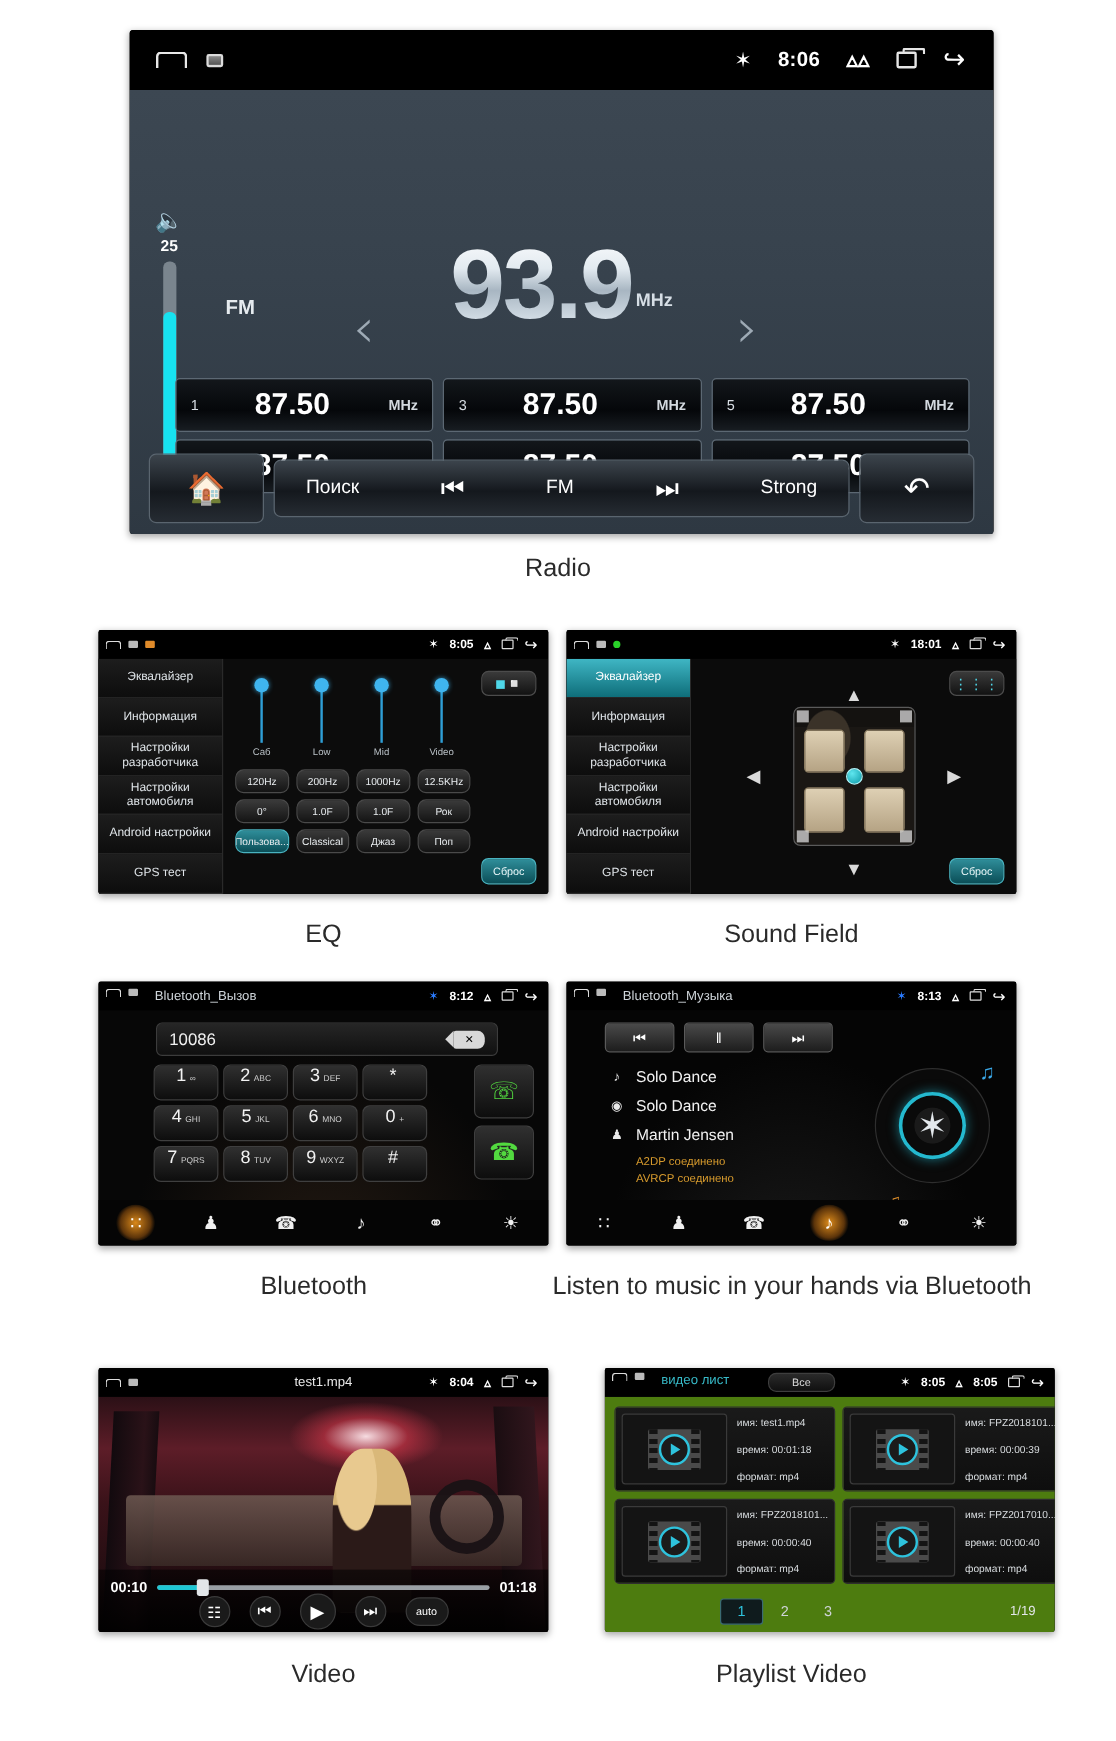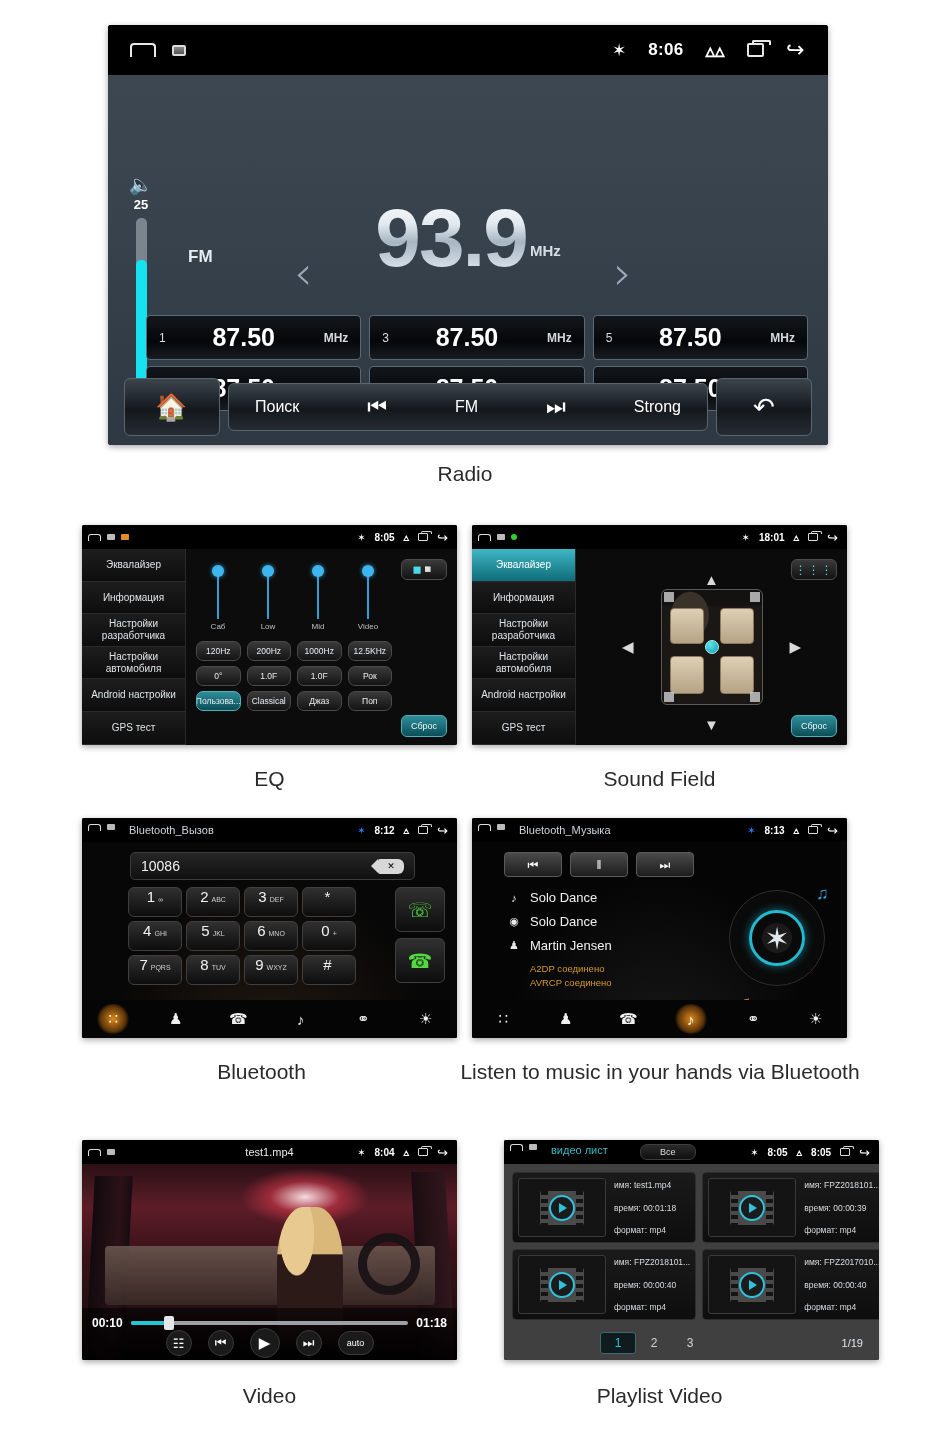--- a/index.html
+++ b/index.html
@@ -409,21 +409,21 @@
   .vid-fill { position:absolute; left:0; top:0; bottom:0; width: 13%; background:#1fc7d4; border-radius:2px; }
   .vid-knob { position:absolute; left: 12%; top:-5px; width: 10px; height: 14px; background:#e2e6e9; border-radius:2px; }
   .vid-buttons { position:absolute; left:0; right:0; bottom: 2px; display:flex; align-items:center; justify-content:center; gap: 16px; }
   .vbtn { width: 26px; height: 26px; border-radius:50%; background:#1a1a1a; border:1px solid #3a3a3a;
     display:flex; align-items:center; justify-content:center; color:#fff; font-size: 13px; }
   .vbtn.big { width: 30px; height: 30px; font-size: 15px; }
   .vbtn.auto { width: 36px; height: 24px; border-radius: 12px; font-size: 9px; }
   .vid-title { position:absolute; left:0; right:0; top:0; text-align:center; color:#e8e8e8; font-size:11px; line-height:24px; }
 
   
-  .pl-body { height: 196px; background: #404040; position:relative; }
+  .pl-body { height: 196px; background: #4d7c0f; position:relative; }
   .pl-grid { position:absolute; left: 8px; right: 8px; top: 8px;
     display:grid; grid-template-columns: 1fr 1fr; grid-template-rows: 1fr 1fr; gap: 6px; height: 148px; }
   .pl-cell { background: linear-gradient(180deg,#1a1a1a,#0e0e0e); border:1px solid #2e2e2e; border-radius:4px;
     display:flex; align-items:stretch; padding: 5px; gap: 6px; }
   .pl-thumb { width: 88px; background:#141414; border:1px solid #3a3a3a; border-radius:3px;
     display:flex; align-items:center; justify-content:center; position: relative; }
   .film {
     width: 44px; height: 34px; background: #4a4a4a; border-radius: 2px; position: relative;
   }
   .film::before, .film::after {

